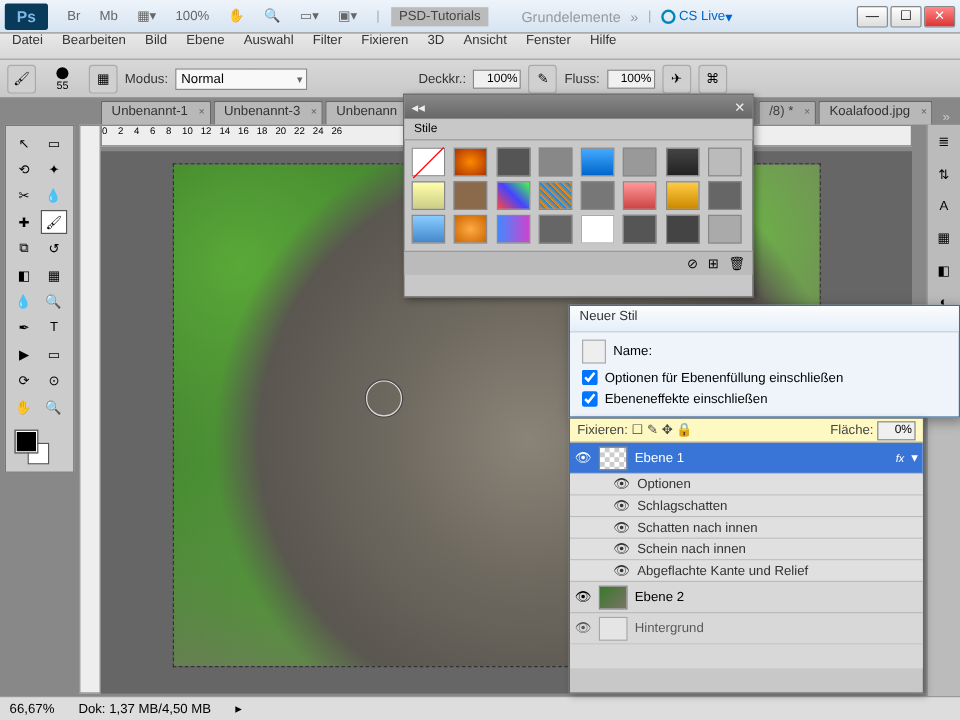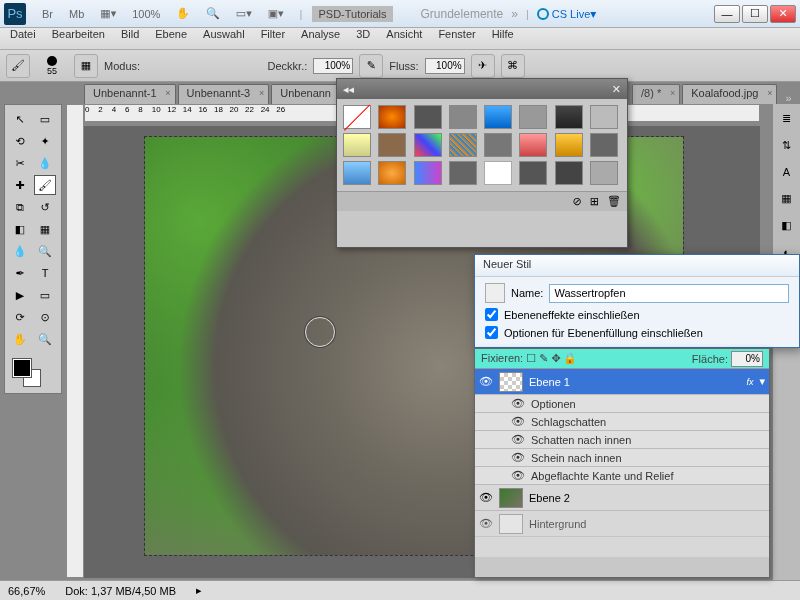--- a/index.html
+++ b/index.html
@@ -1,18 +1,18 @@
 <!DOCTYPE html>
 <html><head>
 <meta charset="utf-8">
 <style>
 *{margin:0;padding:0;box-sizing:border-box;font-family:Tahoma,Arial,sans-serif;font-size:11px;user-select:none}
 body{width:800px;height:600px;background:#888;overflow:hidden;position:relative}
 .titlebar{height:28px;background:linear-gradient(#eef4fa,#d6e4f2);display:flex;align-items:center;padding:0 4px;border-bottom:1px solid #aaa}
-.ps-logo{width:22px;height:22px;background:#0a3a5a;color:#7db8e8;display:flex;align-items:center;justify-content:center;font-weight:normal;font-size:13px;border-radius:2px;margin-right:8px}
+.ps-logo{width:36px;height:22px;background:#0a3a5a;color:#7db8e8;display:flex;align-items:center;justify-content:center;font-weight:bold;font-size:13px;border-radius:2px;margin-right:8px}
 .tb-btn{background:none;border:none;color:#666;padding:2px 6px;margin:0 2px;font-size:11px}
 .win-ctrl{width:26px;height:18px;margin-left:2px;border:1px solid #888;border-radius:2px;background:linear-gradient(#fff,#ddd);display:inline-flex;align-items:center;justify-content:center}
 .win-close{background:linear-gradient(#f88,#d33);color:#fff}
 .spacer{flex:1}
 .link-dim{color:#999;font-size:12px}
 .link-blue{color:#0066cc;font-size:12px;display:inline-flex;align-items:center}
 .circ{width:12px;height:12px;border:2px solid #08b;border-radius:50%;margin-right:3px}
 .menubar{height:22px;background:linear-gradient(#e8e8e8,#d8d8d8);display:flex;align-items:flex-start;padding:0 10px;border-bottom:1px solid #aaa}
 .menubar span{margin-right:16px;color:#333;cursor:default}
 .optbar{height:32px;background:linear-gradient(#d8d8d8,#c8c8c8);display:flex;align-items:center;padding:0 6px;border-bottom:1px solid #999;gap:6px}
@@ -54,21 +54,21 @@
 .panel-ftr{height:20px;background:#bbb;border-top:1px solid #999;display:flex;justify-content:flex-end;align-items:center;gap:8px;padding:0 6px}
 .dialog{position:absolute;left:474px;top:254px;width:326px;height:94px;background:#eef4fa;border:1px solid #3a6ea5;box-shadow:3px 3px 10px rgba(0,0,0,.4)}
 .dlg-title{height:22px;background:linear-gradient(#fcfdfe,#e4eef8);padding:3px 8px;font-size:11px;color:#333;border-bottom:1px solid #ccc}
 .dlg-body{padding:6px 10px;display:flex;flex-direction:column;gap:5px}
 .dlg-row{display:flex;align-items:center;gap:6px}
 .dlg-row input[type=text]{flex:1;height:19px;border:1px solid #7eb0dc;padding:0 4px;font-size:11px}
 .dlg-row label{font-size:11px}
 .cbx{width:13px;height:13px}
 .prev{width:20px;height:20px;border:1px solid #aaa;background:#eee}
 .layers{position:absolute;left:474px;top:348px;width:296px;height:230px;background:#c8c8c8;border:1px solid #666;box-shadow:2px 2px 6px rgba(0,0,0,.3)}
-.layers-hdr{height:20px;background:#5eead4;border-bottom:1px solid #999;display:flex;align-items:center;padding:0 6px;font-size:10px;color:#444;justify-content:space-between}
+.layers-hdr{height:20px;background:#fef9c3;border-bottom:1px solid #999;display:flex;align-items:center;padding:0 6px;font-size:10px;color:#444;justify-content:space-between}
 .layers-list{height:188px;overflow:hidden;background:#d8d8d8}
 .layer-row{display:flex;align-items:center;height:26px;border-bottom:1px solid #bbb;padding:0 4px;gap:6px;font-size:10px}
 .layer-row.sel{background:#3875d7;color:#fff}
 .layer-row.sub{padding-left:36px;height:18px;background:#e0e0e0;font-size:10px;color:#333}
 .eye{width:14px;height:14px}
 .thumb{width:24px;height:20px;border:1px solid #888;background:#eee}
 .thumb.chk{background:repeating-conic-gradient(#ccc 0 25%,#fff 0 50%) 0 0/8px 8px}
 .fx{margin-left:auto;font-style:italic;font-size:9px}
 .swatches{grid-column:1/3;margin-top:6px;position:relative;height:32px}
 .sw-fg{position:absolute;width:18px;height:18px;background:#000;border:1px solid #fff;outline:1px solid #555;left:4px;top:2px}
@@ -99,35 +99,38 @@
   <div class="win-ctrl win-close">✕</div>
 </div>
 
 <div class="menubar">
   <span>Datei</span>
   <span>Bearbeiten</span>
   <span>Bild</span>
   <span>Ebene</span>
   <span>Auswahl</span>
   <span>Filter</span>
-  <span>Analyse</span>
+  <span>Fixieren</span>
   <span>3D</span>
   <span>Ansicht</span>
   <span>Fenster</span>
   <span>Hilfe</span>
 </div>
 
 <div class="optbar">
   <div class="opt-ico">🖌</div>
   <div class="brush-size">
     <div class="brush-dot"></div>
     <span class="brush-num">55</span>
   </div>
   <div class="opt-ico">▦</div>
   <span class="lbl">Modus:</span>
+  <div class="dd" style="width:110px">
+      <span>Normal</span>
+    </div>
   <span style="flex:.3"></span>
   <span class="lbl">Deckkr.:</span>
   <input class="numbox" value="100%" style="">
   <div class="opt-ico">✎</div>
   <span class="lbl">Fluss:</span>
   <input class="numbox" value="100%" style="">
   <div class="opt-ico">✈</div>
   <div class="opt-ico">⌘</div>
 </div>
 
@@ -197,20 +200,21 @@
     <span>Dok: 1,37 MB/4,50 MB</span>
     <span>▸</span>
   </div>
 </div>
 
 <div class="panel-styles">
   <div class="panel-hdr">
     <span>◂◂</span>
     <span class="x">✕</span>
   </div>
+  <div class="panel-tab">Stile</div>
   <div class="style-grid">
     <div class="swatch" style="background:#fff;position:relative">
         <div style="position:absolute;width:140%;height:1px;background:red;transform:rotate(-45deg);top:50%;left:-20%"></div>
       </div>
     <div class="swatch" style="background:radial-gradient(#ff8800,#aa3300)"></div>
     <div class="swatch" style="background:#555"></div>
     <div class="swatch" style="background:#888"></div>
     <div class="swatch" style="background:linear-gradient(#4af,#06c)"></div>
     <div class="swatch" style="background:#999"></div>
     <div class="swatch" style="background:linear-gradient(#444,#222)"></div>
@@ -238,29 +242,28 @@
     <span>🗑</span>
   </div>
 </div>
 
 <div class="dialog">
   <div class="dlg-title">Neuer Stil</div>
   <div class="dlg-body">
     <div class="dlg-row">
       <div class="prev"></div>
       <label>Name:</label>
-      <input type="text" value="Wassertropfen" style="">
+    </div>
+    <div class="dlg-row">
+      <input type="checkbox" class="cbx" checked="" style="">
+      <label>Optionen für Ebenenfüllung einschließen</label>
     </div>
     <div class="dlg-row">
       <input type="checkbox" class="cbx" checked="" style="">
       <label>Ebeneneffekte einschließen</label>
-    </div>
-    <div class="dlg-row">
-      <input type="checkbox" class="cbx" checked="" style="">
-      <label>Optionen für Ebenenfüllung einschließen</label>
     </div>
   </div>
 </div>
 
 <div class="layers">
   <div class="layers-hdr">
     <span><span>Fixieren:</span> ☐ ✎ ✥ 🔒</span>
     <span><span>Fläche:</span> <input class="numbox" style="width: 32px;" value="0%"></span>
   </div>
   <div class="layers-list">

